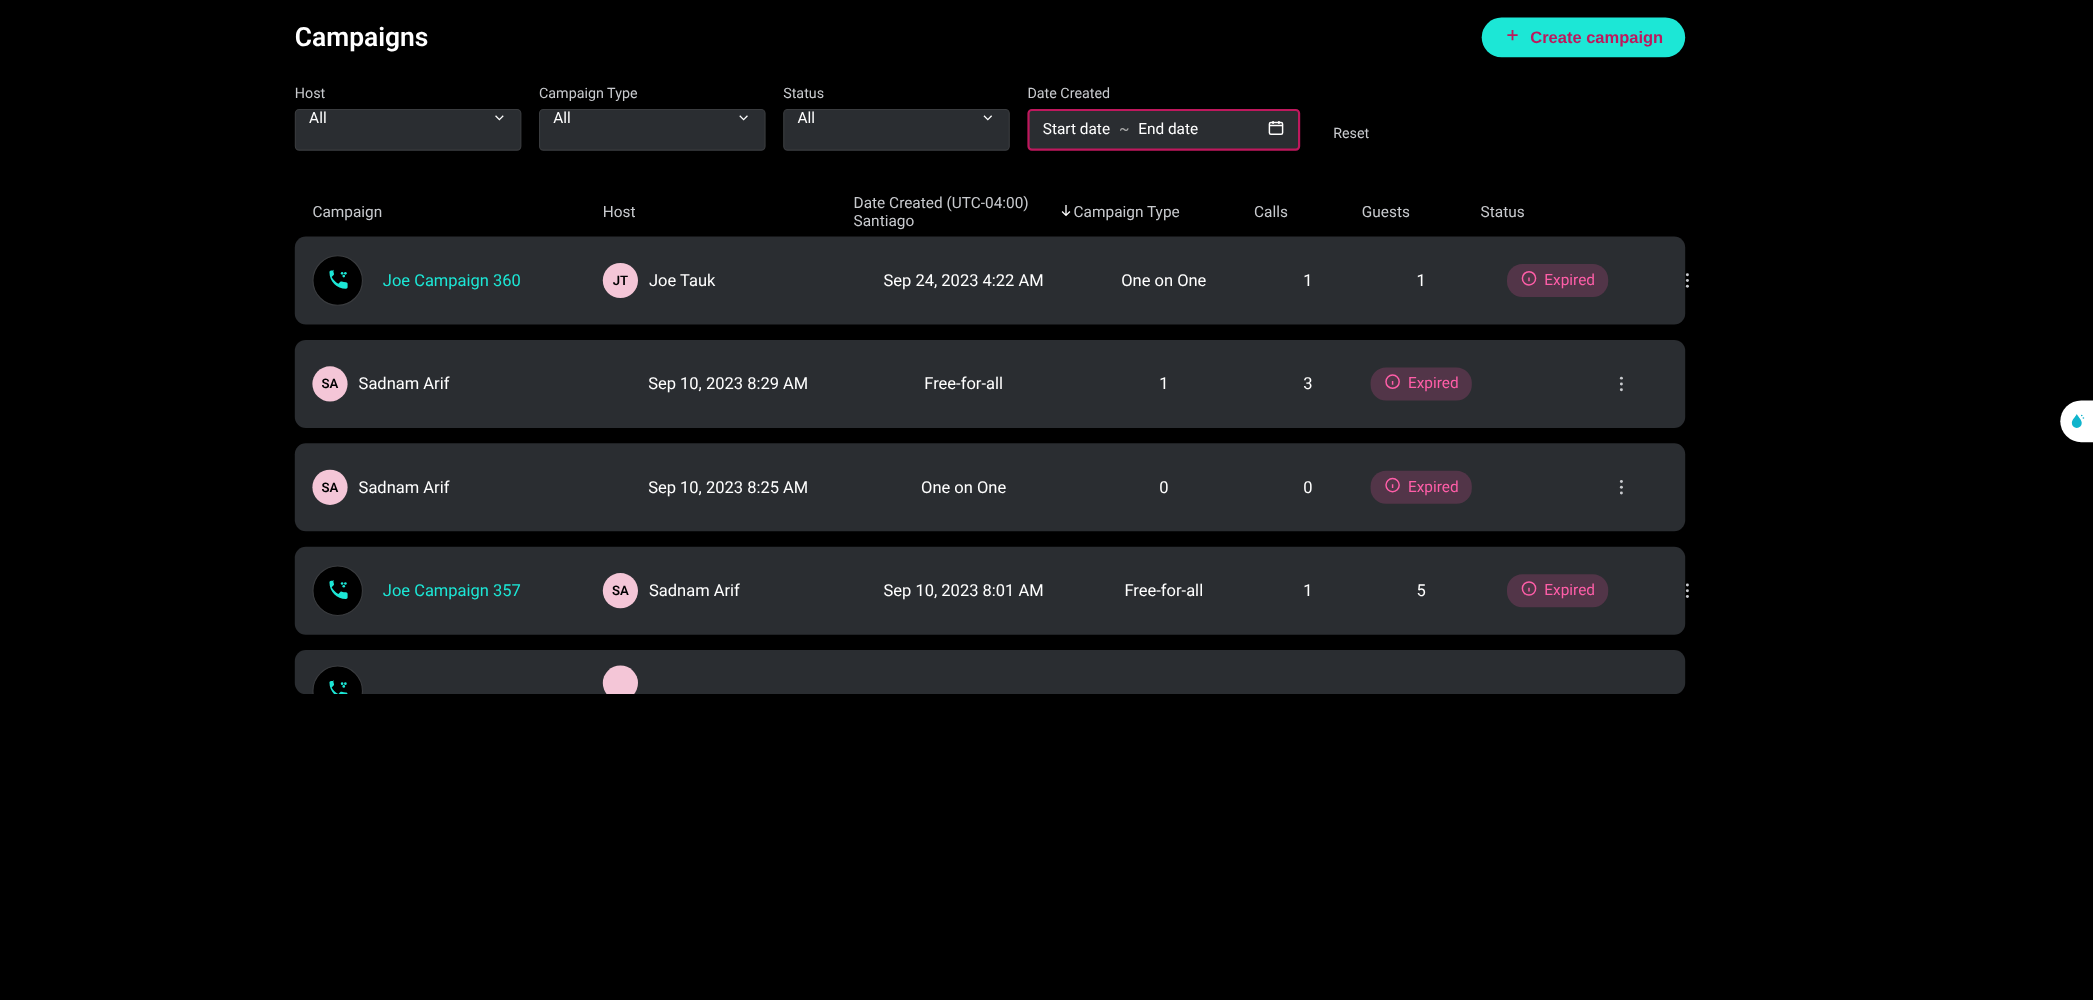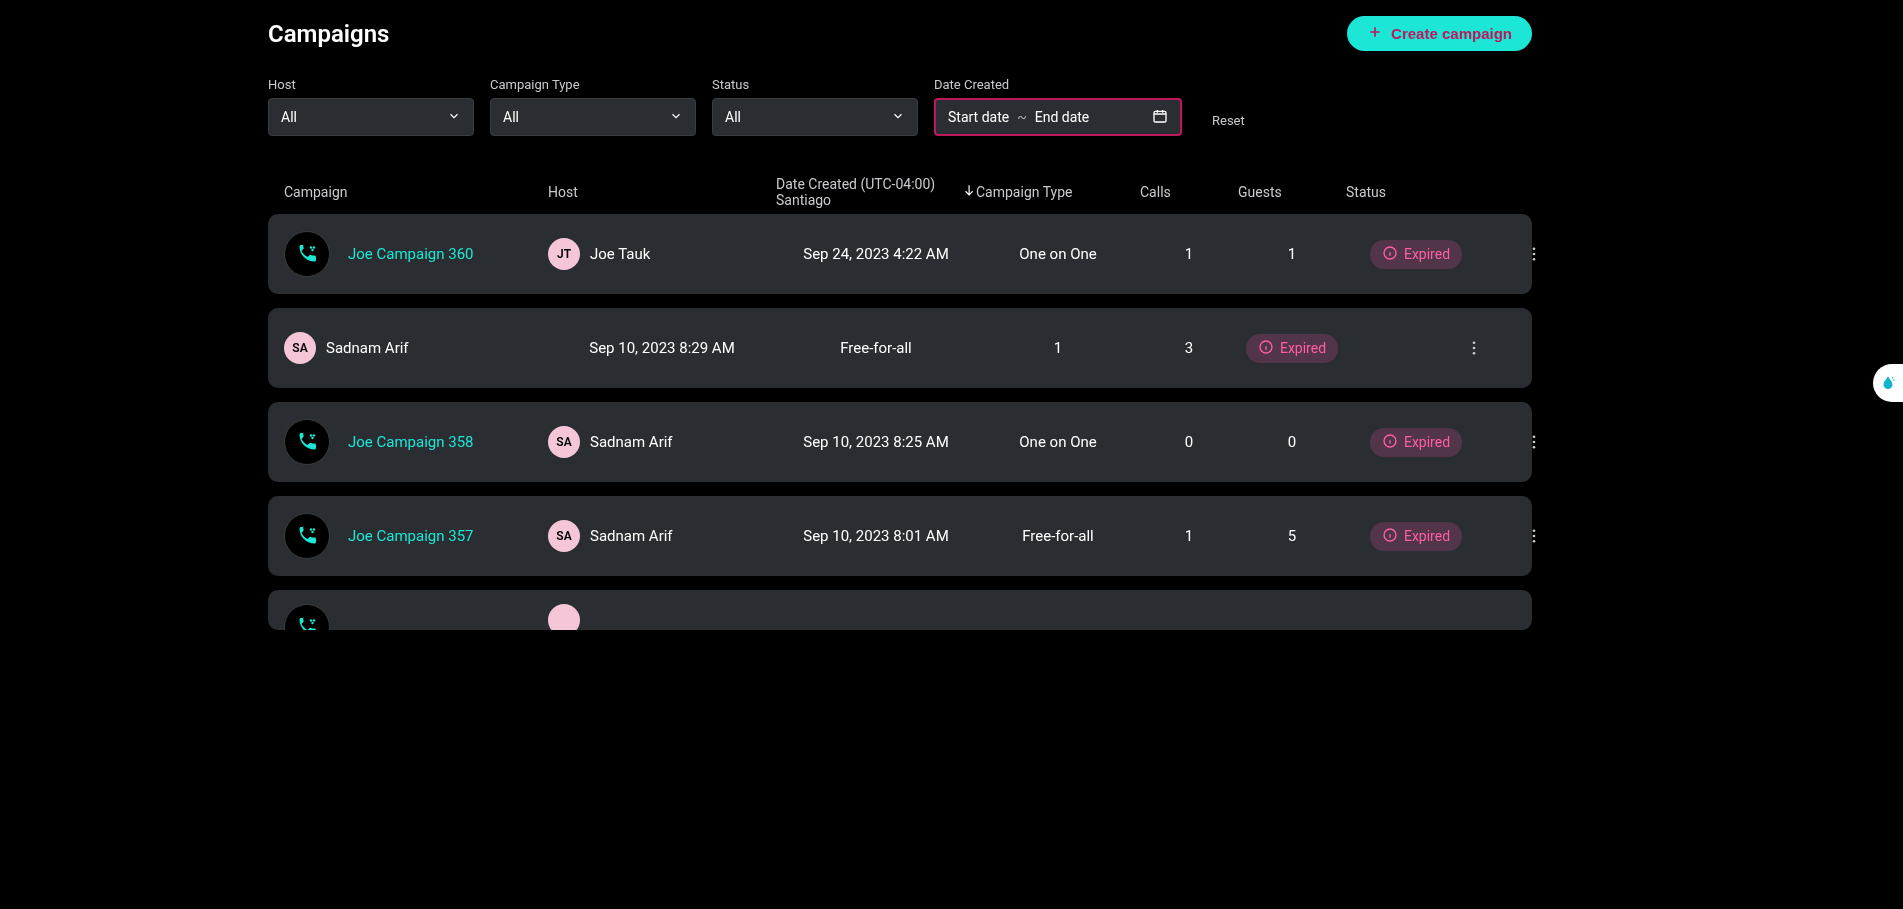--- a/index.html
+++ b/index.html
@@ -77,21 +77,20 @@
   .filter-label { font-size: 13px; color: #c8cace; }
   .select {
     width: 206px;
     height: 38px;
     background: #2a2d31;
     border: 1px solid #3a3c3f;
     border-radius: 4px;
     padding: 0 12px;
     color: #fff;
     display: flex;
-    align-items: center;
     justify-content: space-between;
     cursor: pointer;
     font-size: 14px;
   }
   .date-range {
     width: 248px;
     height: 38px;
     background: #2a2d31;
     border: 2px solid #be185d;
     border-radius: 4px;
@@ -308,31 +307,20 @@
           </span></span>
         <div class="kebab">
           <svg width="18" height="18" viewBox="0 0 24 24" fill="currentColor">
             <circle cx="12" cy="5" r="1.8"></circle>
             <circle cx="12" cy="12" r="1.8"></circle>
             <circle cx="12" cy="19" r="1.8"></circle>
           </svg>
         </div>
       </div>
       <div class="row">
-        <div class="cell-campaign">
-          <div class="campaign-icon">
-            <svg width="24" height="24" viewBox="0 0 24 24" fill="currentColor">
-              <path d="M6 3c-.8 0-1.5.7-1.5 1.5 0 8.3 6.7 15 15 15 .8 0 1.5-.7 1.5-1.5v-3c0-.8-.7-1.5-1.5-1.5-1.3 0-2.6-.2-3.8-.6-.5-.2-1 0-1.3.3l-1.8 1.8c-2.6-1.4-4.7-3.5-6.1-6.1l1.8-1.8c.3-.3.5-.8.3-1.3-.4-1.2-.6-2.5-.6-3.8C9 3.7 8.3 3 7.5 3H6z"></path>
-              <circle cx="16" cy="5.5" r="1.2"></circle>
-              <circle cx="19" cy="5.5" r="1.2"></circle>
-              <circle cx="17.5" cy="8" r="1.2"></circle>
-            </svg>
-          </div>
-          <span class="campaign-link">Joe Campaign 358</span>
-        </div>
         <div class="cell-host">
           <div class="avatar">SA</div>
           <span class="td">Sadnam Arif</span>
         </div>
         <span class="td">Sep 10, 2023 8:25 AM</span>
         <span class="td">One on One</span>
         <span class="td">0</span>
         <span class="td">0</span>
         <span><span class="status-badge">
             <span><svg width="16" height="16" viewBox="0 0 24 24" fill="none" stroke="currentColor" stroke-width="2">

